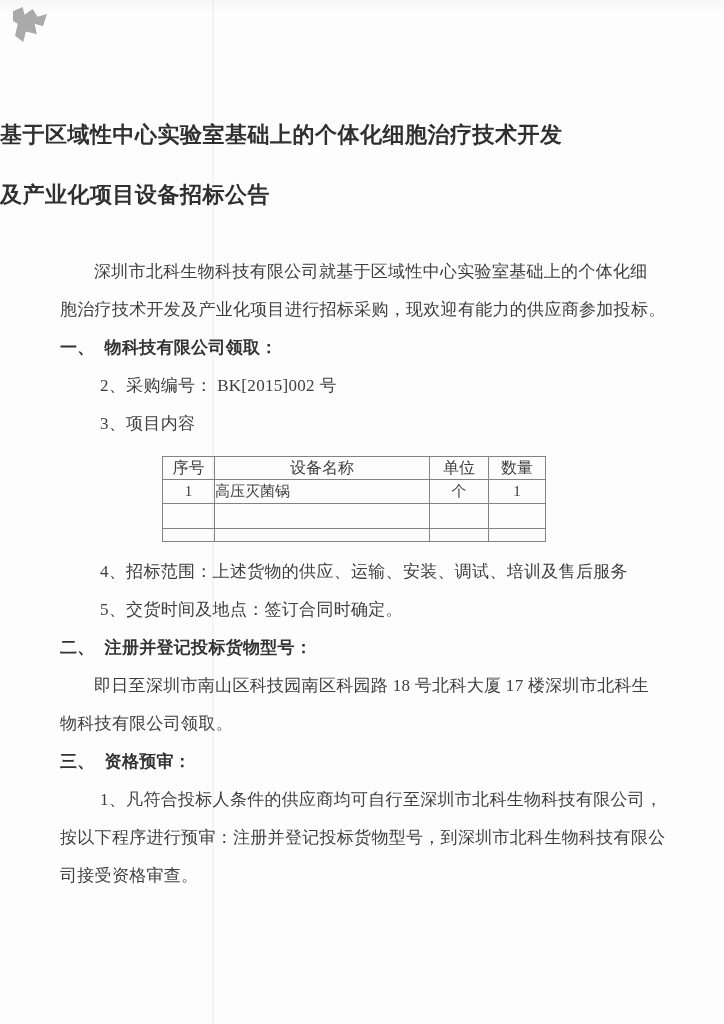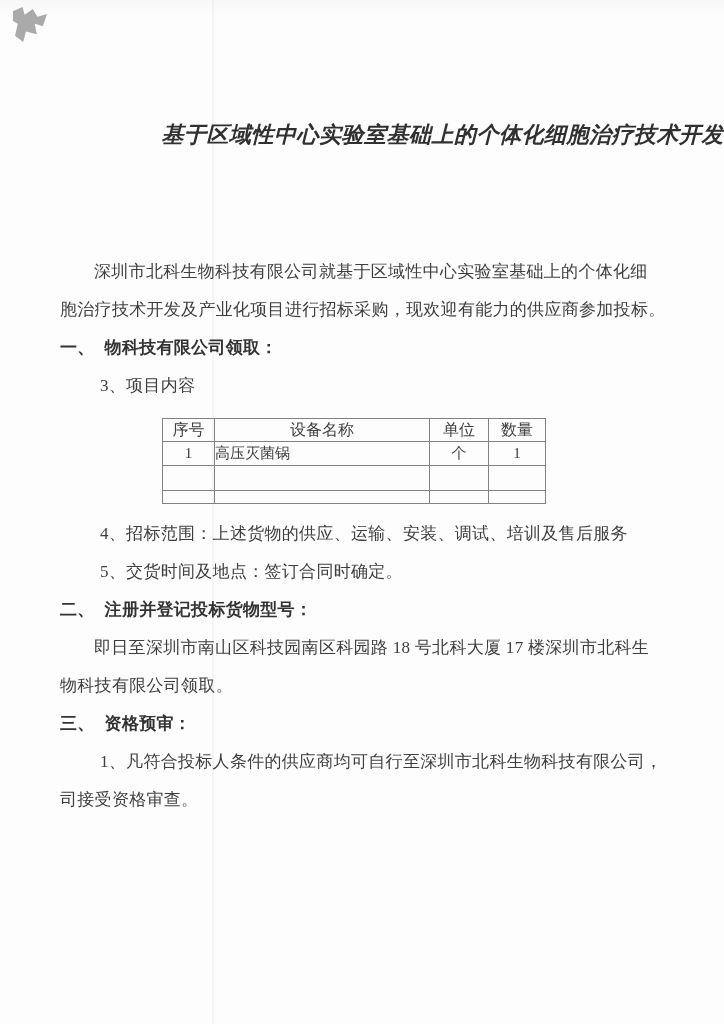--- a/index.html
+++ b/index.html
@@ -21,23 +21,23 @@
   .crease{
     position:absolute;top:0;left:212px;width:2px;height:100%;
     background:rgba(0,0,0,0.035);
   }
   .corner-mark{
     position:absolute;top:7px;left:13px;width:34px;height:35px;
     background:#666;opacity:.55;filter:blur(.7px);
     clip-path:polygon(0 12%,28% 0,34% 22%,58% 6%,72% 28%,100% 20%,88% 55%,64% 48%,70% 78%,38% 70%,30% 100%,6% 82%,14% 48%,0 40%);
   }
   .title{
-    position:absolute;left:0;right:0;text-align:right;
+    position:absolute;left:0;right:0;text-align:left;
     font-size:22px;font-weight:bold;color:#303030;
-    letter-spacing:.5px;line-height:30px;margin:0;font-style:italic;
+    letter-spacing:.5px;line-height:30px;margin:0;
   }
   .title.l1{top:120px;}
   .title.l2{top:180px;}
   .doc{
     position:absolute;top:252px;left:60px;width:608px;
   }
   .line{
     height:38px;display:flex;align-items:center;
     font-size:17px;letter-spacing:.3px;white-space:pre;
     margin:0;color:#3e3e3e;text-align:center;
@@ -64,26 +64,28 @@
   table.equip td.name{text-align:left;}
 </style>
 </head>
 <body>
 
 <div class="page">
   <div class="crease"></div>
   <div class="corner-mark"></div>
 
   <h1 class="title l1">基于区域性中心实验室基础上的个体化细胞治疗技术开发</h1>
+  <h1 class="title l2">及产业化项目设备招标公告</h1>
 
   <div class="doc">
     <p class="line indent">深圳市北科生物科技有限公司就基于区域性中心实验室基础上的个体化细</p>
     <p class="line">胞治疗技术开发及产业化项目进行招标采购，现欢迎有能力的供应商参加投标。</p>
 
     <p class="line heading"><span class="sec-num">一、</span><span>物科技有限公司领取：</span></p>
+    <p class="line item">2、采购编号： BK[2015]002 号</p>
     <p class="line item">3、项目内容</p>
 
     <table class="equip">
       <colgroup>
         <col style="width:52px">
           <col style="width:215px">
           <col style="width:59px">
           <col style="width:57px">
       </colgroup>
       <tbody>
@@ -116,15 +118,16 @@
 
     <p class="line item">4、招标范围：上述货物的供应、运输、安装、调试、培训及售后服务</p>
     <p class="line item">5、交货时间及地点：签订合同时确定。</p>
 
     <p class="line heading"><span class="sec-num">二、</span><span>注册并登记投标货物型号：</span></p>
     <p class="line indent">即日至深圳市南山区科技园南区科园路 18 号北科大厦 17 楼深圳市北科生</p>
     <p class="line">物科技有限公司领取。</p>
 
     <p class="line heading"><span class="sec-num">三、</span><span>资格预审：</span></p>
     <p class="line item">1、凡符合投标人条件的供应商均可自行至深圳市北科生物科技有限公司，</p>
+    <p class="line">按以下程序进行预审：注册并登记投标货物型号，到深圳市北科生物科技有限公</p>
     <p class="line">司接受资格审查。</p>
   </div>
 </div>
 
 </body></html>

